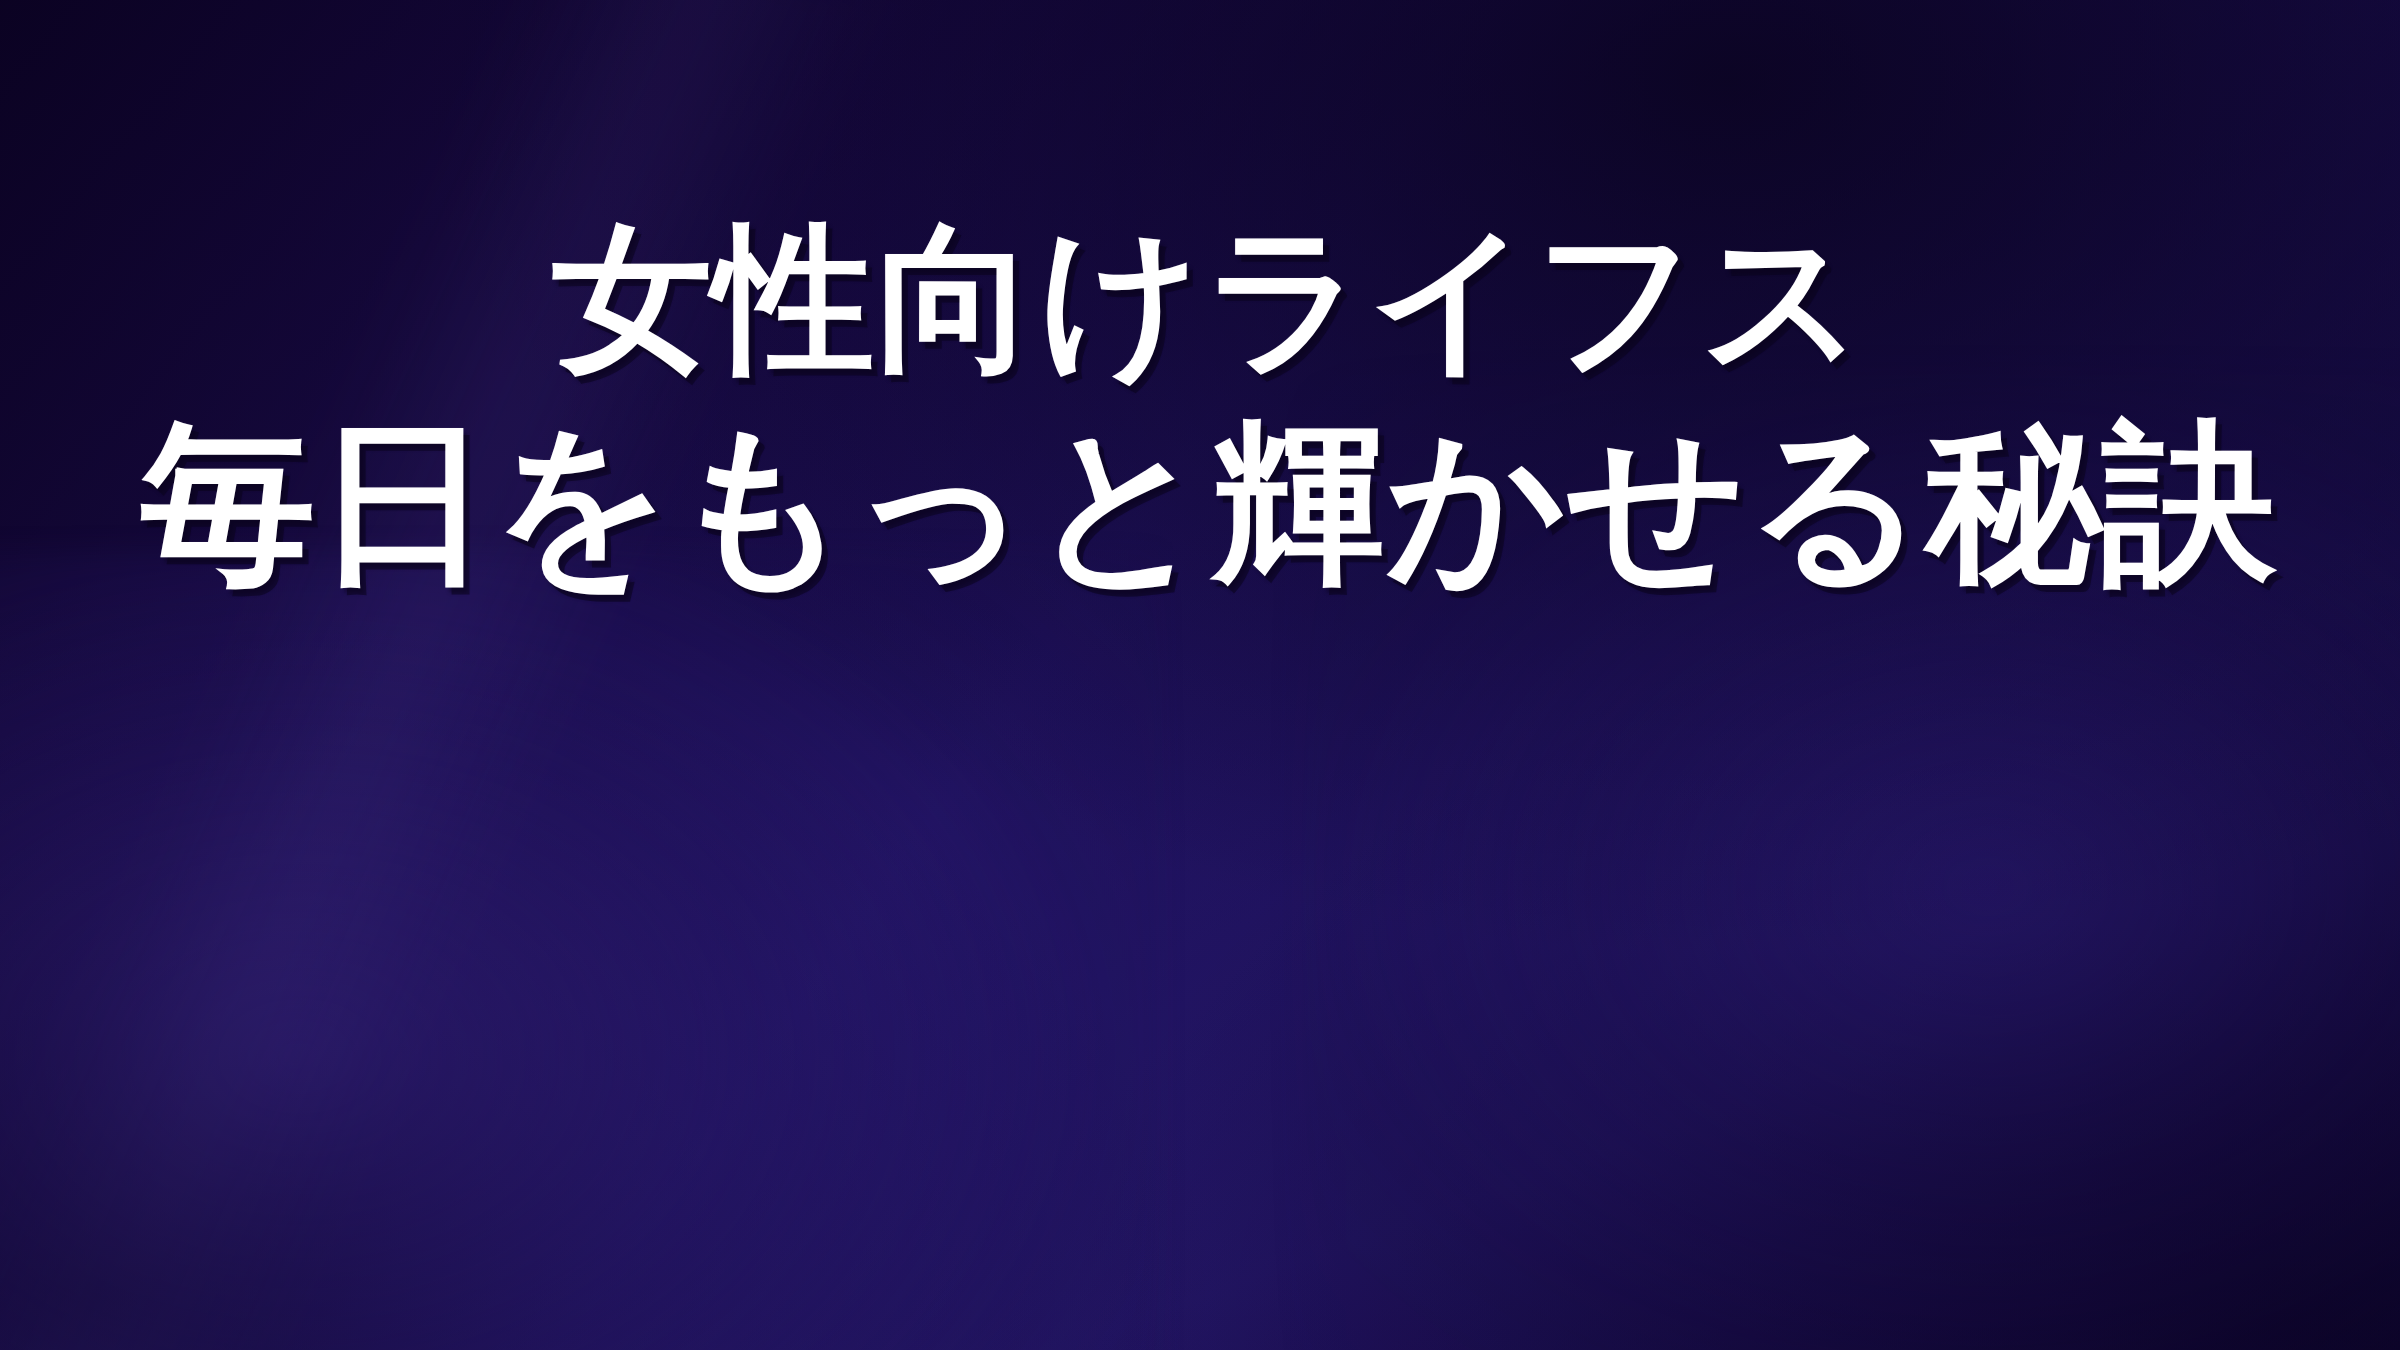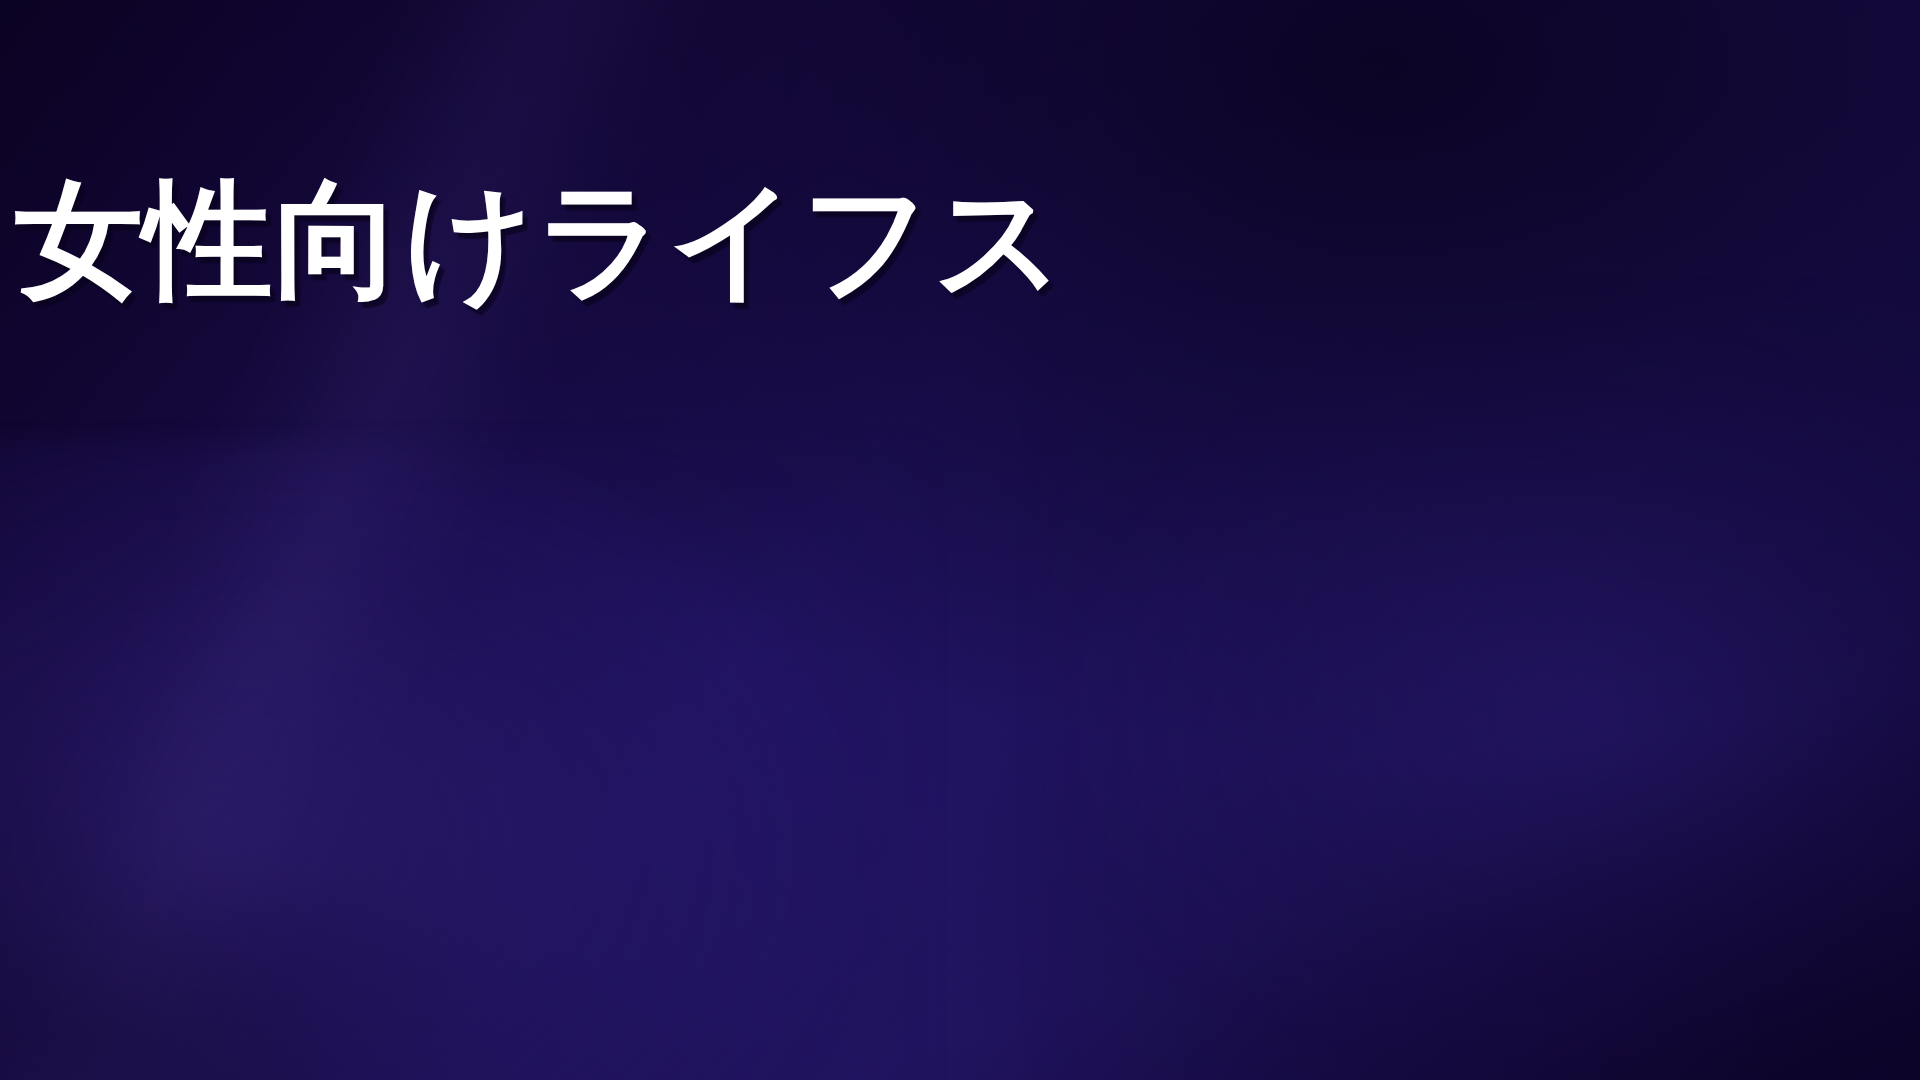--- a/index.html
+++ b/index.html
@@ -117,20 +117,21 @@
     filter: blur(24px);
   }
 
   
   .title-block {
     position: absolute;
     left: 0;
     right: 0;
     top: 176px;
     display: flex;
+    flex-direction: column;
     align-items: center;
     justify-content: flex-start;
     gap: 0;
     z-index: 5;
     margin-left: 15px;
   }
 
   .title-line {
     color: #ffffff;
     font-weight: 900;
@@ -167,15 +168,16 @@
   <div class="bg-base"></div>
   <div class="bg-grad-a"></div>
   <div class="bg-grad-b"></div>
   <div class="bg-bloom-left"></div>
   <div class="bg-bloom-right"></div>
   <div class="bg-streak"></div>
   <div class="bg-vignette"></div>
 
   <div class="title-block">
     <div class="title-line l1">女性向けライフス</div>
+    <div class="title-line l3">毎日をもっと輝かせる秘訣</div>
   </div>
 
 </div>
 
 </body></html>

